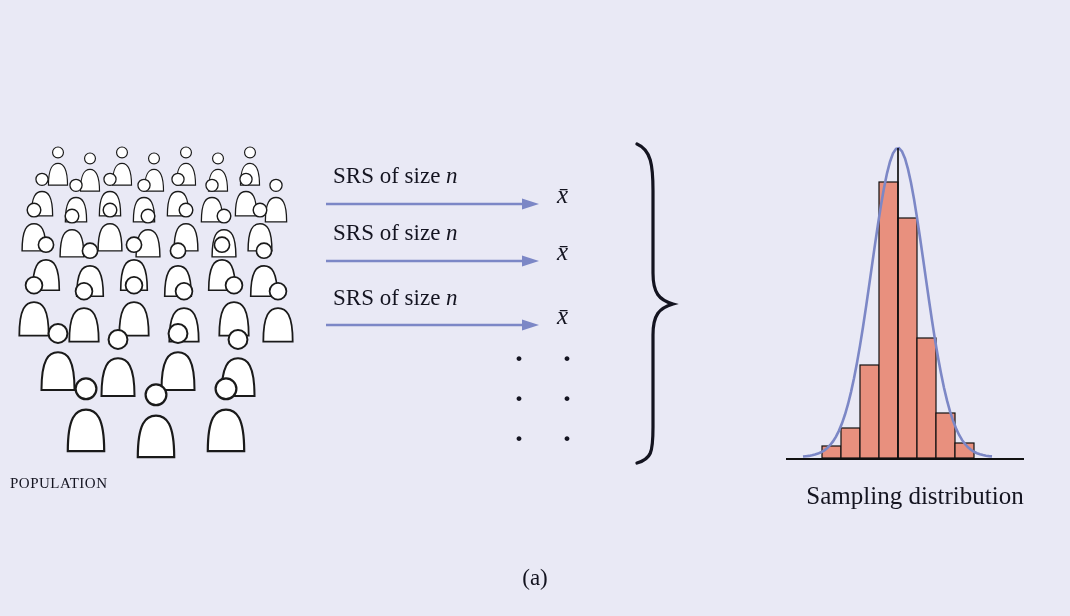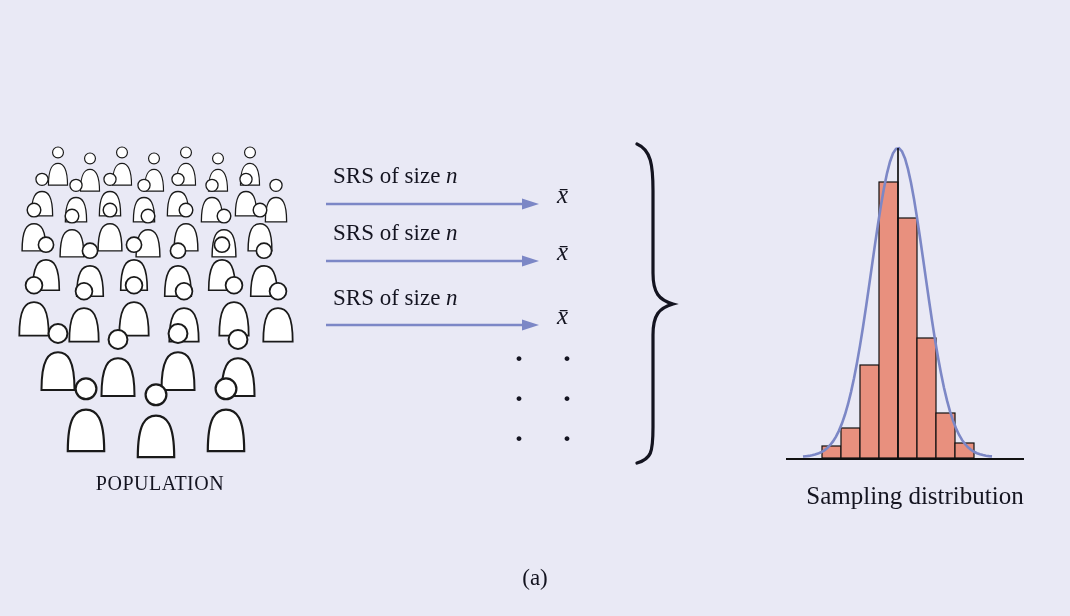--- a/index.html
+++ b/index.html
@@ -8,21 +8,21 @@
     width: 1070px;
     height: 616px;
     background: #e9e9f5;
     font-family: "Liberation Serif", "DejaVu Serif", serif;
     color: #141420;
     overflow: hidden;
   }
   .abs { position: absolute; }
   .pop-label {
     left: 10px; top: 468px; width: 300px;
-    text-align: center; font-size: 20px; line-height: 30px;
+    text-align: left; font-size: 15px; line-height: 30px;
     letter-spacing: 0.5px;
   }
   .srs-label { font-size: 23px; white-space: nowrap; font-family: Liberation Serif, serif; }
   .it { font-style: italic; }
   .xbar { font-size: 25px; font-style: italic; }
   .dots-col { font-size: 30px; line-height: 40px; font-weight: bold; text-align: center; width: 12px; }
   .hist-title { font-size: 25px; }
   .caption { font-size: 23px; }
 </style>
 </head>

